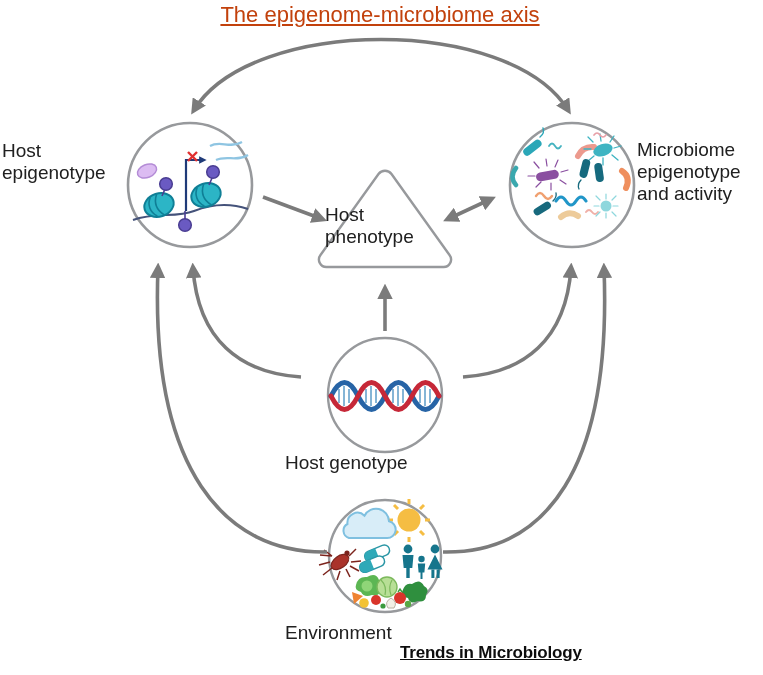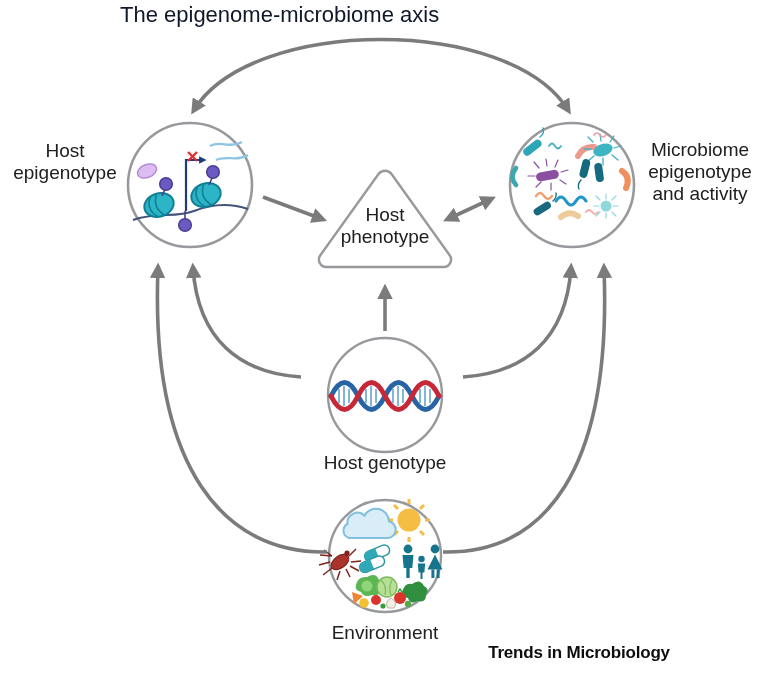--- a/index.html
+++ b/index.html
@@ -2,30 +2,30 @@
 <html><head>
 <meta charset="utf-8">
 <style>
   html,body{margin:0;padding:0;background:#fff;}
   .stage{
     position:relative;width:763px;height:675px;background:#fff;overflow:hidden;
     font-family:"Liberation Sans", sans-serif;color:#202020;
   }
   .stage svg{position:absolute;left:0;top:0;}
   .lbl{
-    position:absolute;text-align:center;white-space:pre-line;
+    position:absolute;text-align:left;white-space:pre-line;
     font-size:19px;line-height:22px;color:#202020;
   }
   .title{
-    position:absolute;left:120px;top:2px;width:520px;text-align:left;
-    font-size:22px;font-weight:500;color:#0f172a;
+    position:absolute;left:120px;top:2px;width:520px;text-align:center;
+    font-size:22px;font-weight:500;color:#c2410c;text-decoration:underline;
   }
   .journal{
-    position:absolute;left:400px;top:643px;width:358px;text-align:center;
-    font-size:17px;font-weight:700;color:#0d0d0d;letter-spacing:-0.2px;
+    position:absolute;left:400px;top:643px;width:358px;text-align:left;
+    font-size:17px;font-weight:700;color:#0d0d0d;letter-spacing:-0.2px;text-decoration:underline;
   }
 </style>
 </head>
 <body>
 
 <div class="stage">
 
 <svg width="763" height="675" viewBox="0 0 763 675">
   <defs>
     <marker id="ah" viewBox="0 0 10 10" refX="6.5" refY="5" markerWidth="4.3" markerHeight="4.3" orient="auto-start-reverse">

